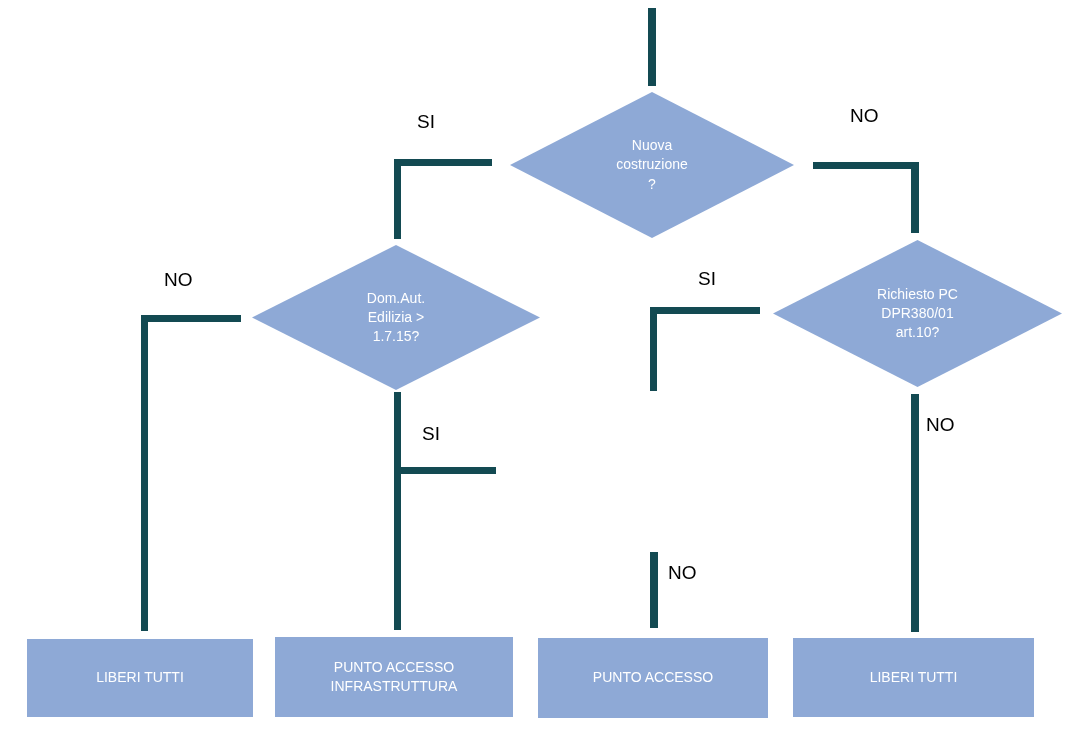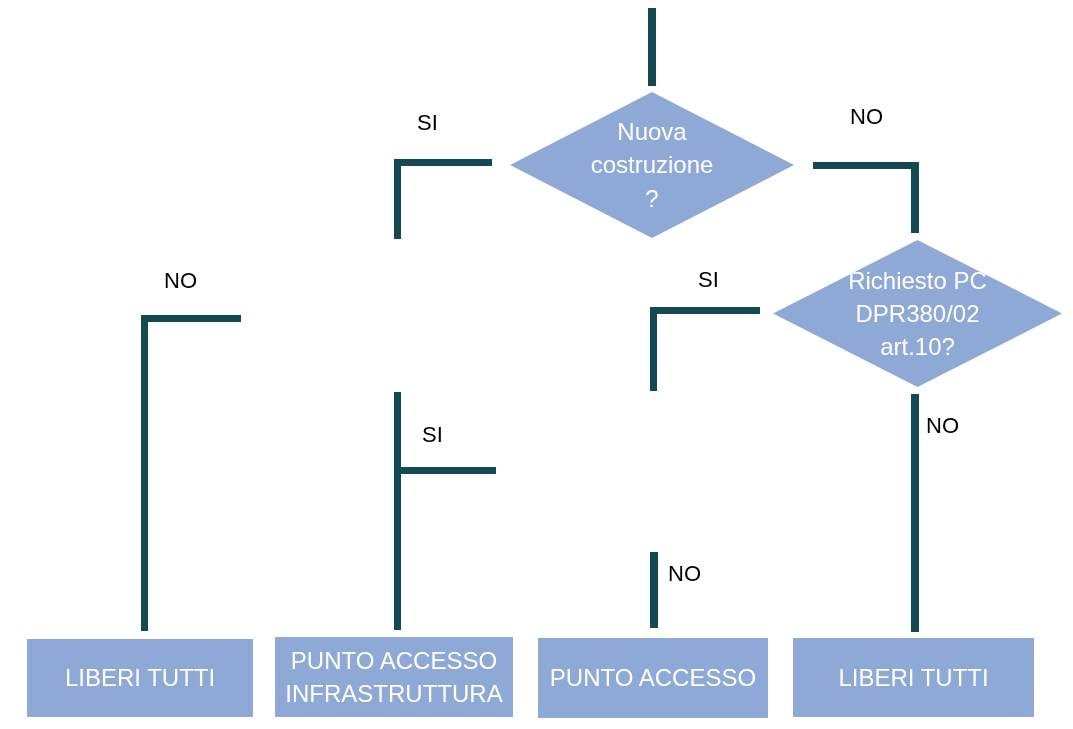--- a/index.html
+++ b/index.html
@@ -19,27 +19,27 @@
     text-align:center;
   }
   .rectnode{
     position:absolute;
     background:var(--node-fill,#8ea9d6);
     display:flex;align-items:center;justify-content:center;
     text-align:center;
   }
   .node-text{
     color:var(--node-text,#ffffff);
-    font-size:24px;line-height:1.38;
+    font-size:14px;line-height:1.38;
     white-space:pre-line;
   }
   .edge-label{
     position:absolute;
     color:var(--edge-label-text,#000000);
-    font-size:22px;line-height:1;
+    font-size:19px;line-height:1;
   }
 </style>
 </head>
 <body>
 
 <div class="canvas">
 
   <div class="ln" style="left:648px;top:8px;width:8px;height:78px"></div>
 
   <div class="ln" style="left:394px;top:159px;width:98px;height:7px"></div>
@@ -69,25 +69,30 @@
   <span class="edge-label" style="left:422px;top:424px">SI</span>
   <span class="edge-label" style="left:668px;top:563px">NO</span>
   <span class="edge-label" style="left:926px;top:415px">NO</span>
 
   <div class="diamond" style="left:510px;top:92px;width:284px;height:146px">
     <span class="node-text">Nuova
 costruzione
 ?</span>
   </div>
 
+  <div class="diamond" style="left:252px;top:245px;width:288px;height:145px">
+    <span class="node-text">Dom.Aut.
+Edilizia &gt;
+1.7.15?</span>
+  </div>
 
 
   <div class="diamond" style="left:773px;top:240px;width:289px;height:147px">
     <span class="node-text">Richiesto PC
-DPR380/02
+DPR380/01
 art.10?</span>
   </div>
 
   <div class="rectnode" style="left:27px;top:639px;width:226px;height:78px">
     <span class="node-text">LIBERI TUTTI</span>
   </div>
 
   <div class="rectnode" style="left:275px;top:637px;width:238px;height:80px">
     <span class="node-text">PUNTO ACCESSO
 INFRASTRUTTURA</span>

